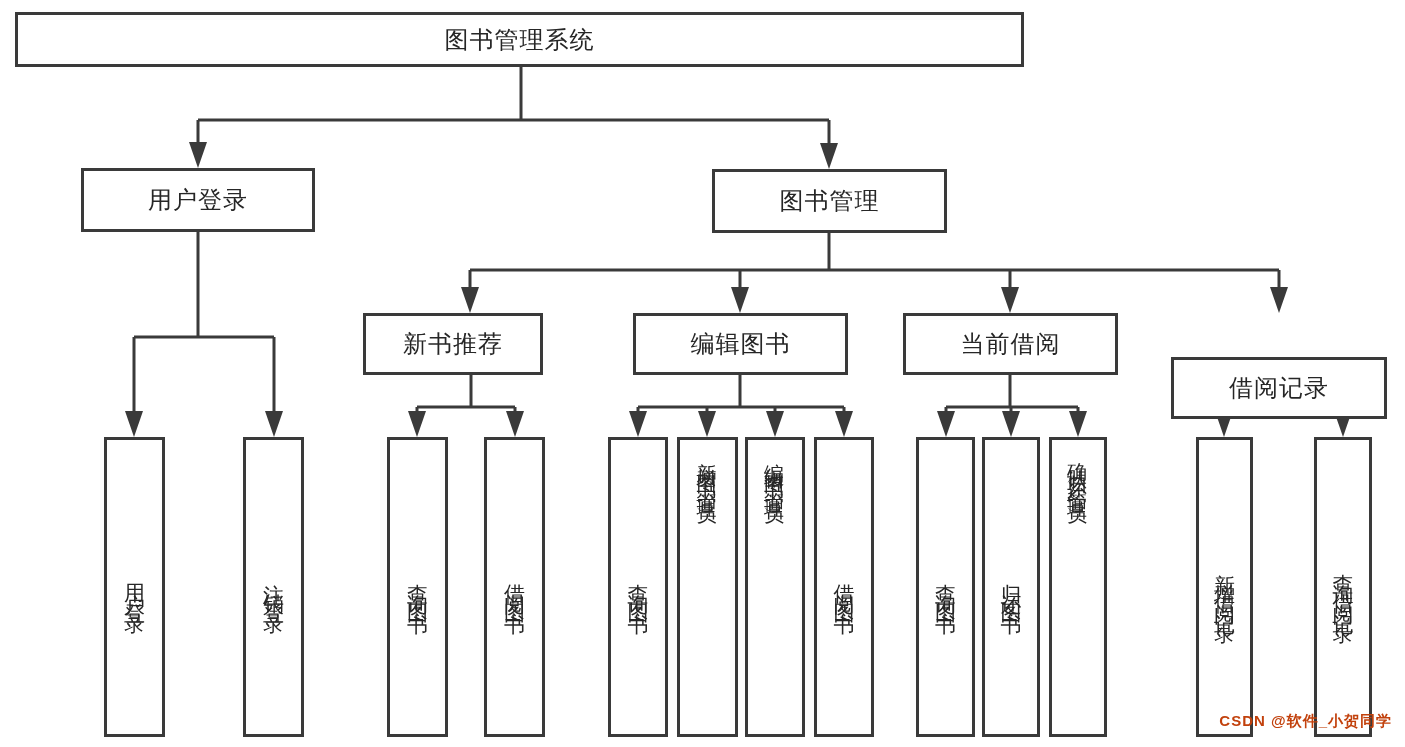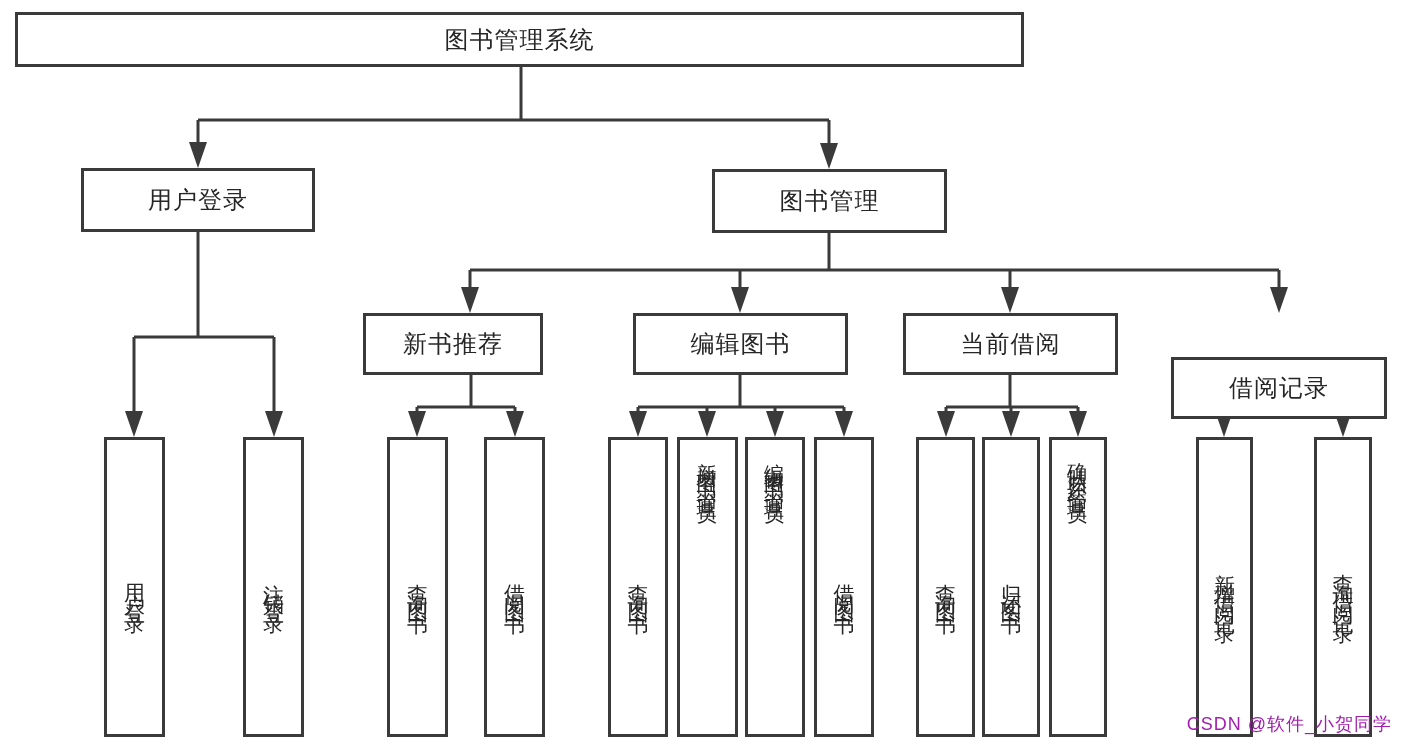--- a/index.html
+++ b/index.html
@@ -69,24 +69,25 @@
   .j4 { left: 814px;  width: 60px; }
   .c1 { left: 916px;  width: 59px; }
   .c2 { left: 982px;  width: 58px; }
   .c3 { left: 1049px; width: 58px; }
   .r1 { left: 1196px; width: 57px; }
   .r2 { left: 1314px; width: 58px; }
   .watermark {
     position: absolute;
     right: 13px;
     top: 712px;
-    font-size: 18px;
-    color: #a21caf;
+    font-size: 15px;
+    color: #c2410c;
     letter-spacing: 1px;
     white-space: nowrap;
+    font-weight: bold;
   }
 </style>
 </head>
 <body>
 
 <div class="canvas">
 
   <svg class="connectors" viewBox="0 0 1405 747" xmlns="http://www.w3.org/2000/svg">
     <g stroke="#3a3a3a" stroke-width="3" fill="none">
 

